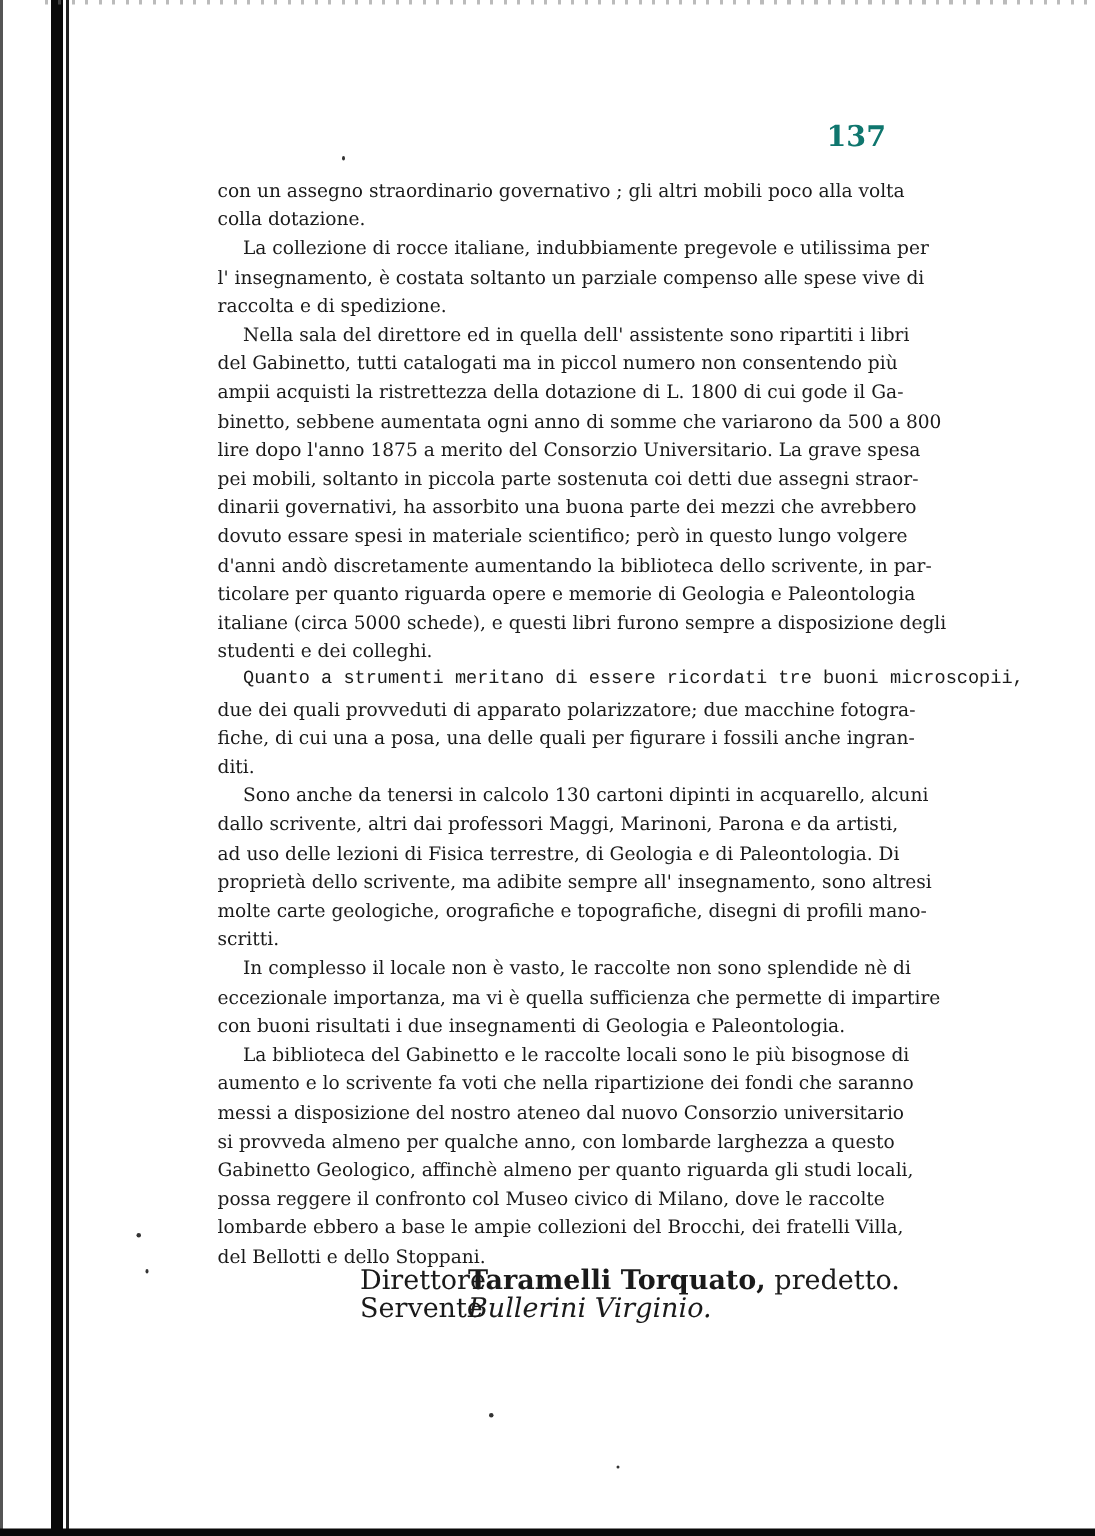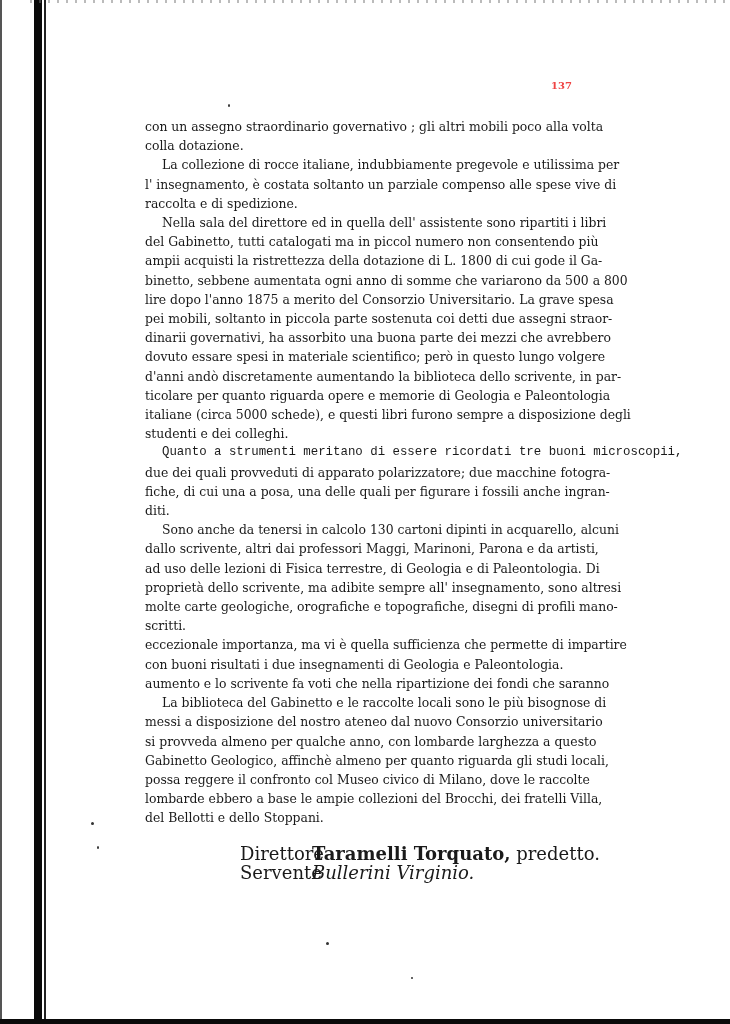--- a/index.html
+++ b/index.html
@@ -7,21 +7,21 @@
       width: 730px; height: 1024px; background: #ffffff; position: relative; overflow: hidden;
       font-family: "DejaVu Serif", "Liberation Serif", serif; color: #1a1a1a;
     }
     .spine-outer { position: absolute; left: 34px; top: 0; width: 8px; height: 1024px; background: #0a0a0a; }
     .spine-inner { position: absolute; left: 44px; top: 0; width: 2px; height: 1024px; background: #222; }
     .left-edge { position: absolute; left: 0; top: 0; width: 2px; height: 1024px; background: #555; }
     .bottom-edge { position: absolute; left: 0; bottom: 0; width: 730px; height: 5px; background: #0a0a0a; }
     .top-noise { position: absolute; left: 30px; top: 0; width: 700px; height: 3px;
       background: repeating-linear-gradient(90deg, #777 0 2px, transparent 2px 9px); opacity: .5; }
     .page-number {
-      position: absolute; left: 551px; top: 80px; font-size: 10px; font-weight: bold; color: #ef4444;
+      position: absolute; left: 551px; top: 80px; font-size: 19px; font-weight: bold; color: #0f766e;
     }
     .text-block {
       position: absolute; left: 145px; top: 117px; width: 440px;
       font-size: 12.4px; line-height: 19.2px; text-align: justify;
     }
     .para { margin: 0; }
     .line { display: block; text-align: justify; text-align-last: justify; white-space: nowrap; }
     .line.last { text-align-last: left; }
     .staff { position: absolute; left: 240px; top: 845px; font-size: 18px; line-height: 18.5px; }
     .staff-row { display: flex; }
@@ -73,26 +73,27 @@
     </p>
     <p class="para">
       <span class="line" style="padding-left: 17px;">Sono anche da tenersi in calcolo 130 cartoni dipinti in acquarello, alcuni</span>
       <span class="line">dallo scrivente, altri  dai professori Maggi, Marinoni, Parona e da artisti,</span>
       <span class="line">ad uso delle lezioni di Fisica terrestre, di Geologia  e di Paleontologia. Di</span>
       <span class="line">proprietà dello scrivente, ma adibite sempre all' insegnamento, sono altresi</span>
       <span class="line">molte carte geologiche, orografiche e topografiche,  disegni di profili mano-</span>
       <span class="line last">scritti.</span>
     </p>
     <p class="para">
+      <span class="line" style="padding-left: 17px;">In complesso il locale non è vasto, le raccolte non sono  splendide nè di</span>
       <span class="line">eccezionale importanza, ma vi è quella sufficienza che permette di impartire</span>
       <span class="line last">con buoni risultati i due insegnamenti di Geologia e Paleontologia.</span>
     </p>
     <p class="para">
+      <span class="line" style="padding-left: 17px;">La biblioteca del Gabinetto e le raccolte locali sono le più  bisognose di</span>
       <span class="line">aumento e lo scrivente fa voti che nella ripartizione dei fondi che saranno</span>
-      <span class="line" style="padding-left: 17px;">La biblioteca del Gabinetto e le raccolte locali sono le più  bisognose di</span>
       <span class="line">messi a disposizione del nostro  ateneo  dal  nuovo  Consorzio  universitario</span>
       <span class="line">si provveda almeno per qualche  anno,  con  lombarde  larghezza  a  questo</span>
       <span class="line">Gabinetto Geologico, affinchè almeno per quanto  riguarda  gli  studi locali,</span>
       <span class="line">possa  reggere  il  confronto  col  Museo  civico  di  Milano, dove le raccolte</span>
       <span class="line">lombarde ebbero a base le ampie collezioni del Brocchi,  dei  fratelli  Villa,</span>
       <span class="line last">del Bellotti e dello Stoppani.</span>
     </p>
   </div>
 
 <div class="staff">

